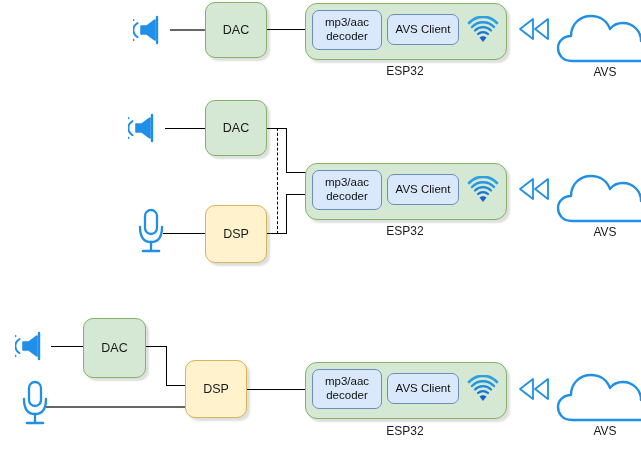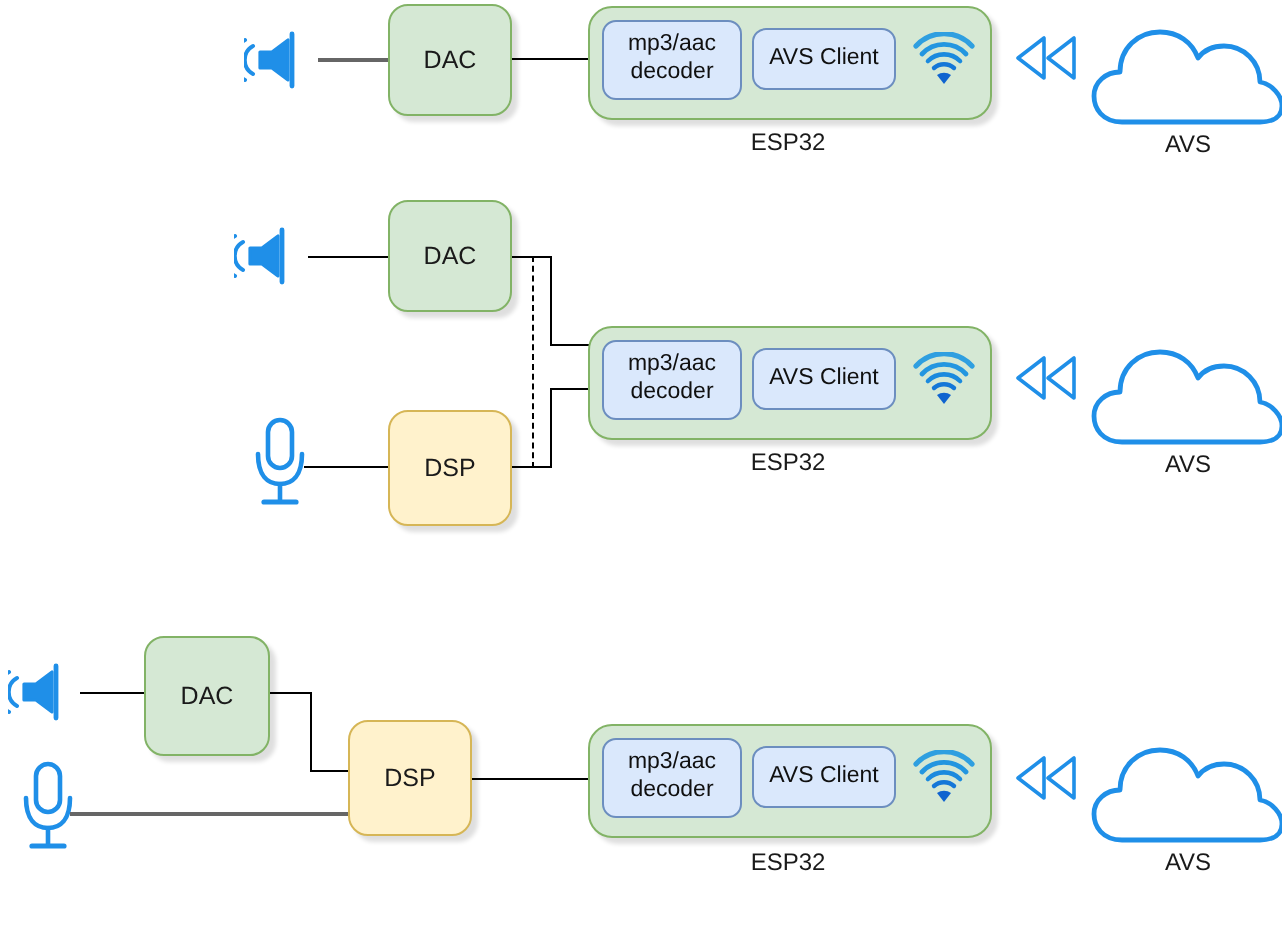--- a/index.html
+++ b/index.html
@@ -9,21 +9,21 @@
   }
   body {
     width: 641px;
     height: 466px;
     position: relative;
     overflow: hidden;
     font-family: "Liberation Sans", sans-serif;
   }
   #canvas {
     position: absolute;
-    left: 4px; top: 0;
+    left: 15px; top: 0;
     width: 534px;
     height: 466px;
     border-radius: 21px;
   }
   .node {
     position: absolute;
     box-sizing: border-box;
     border-radius: 10px;
     display: flex;
     align-items: center;

